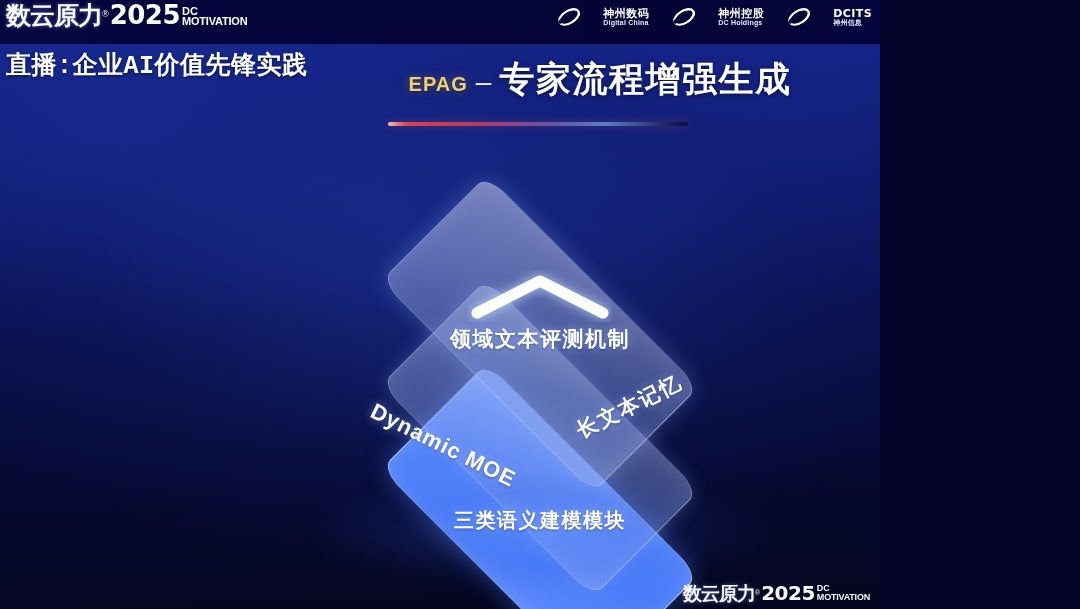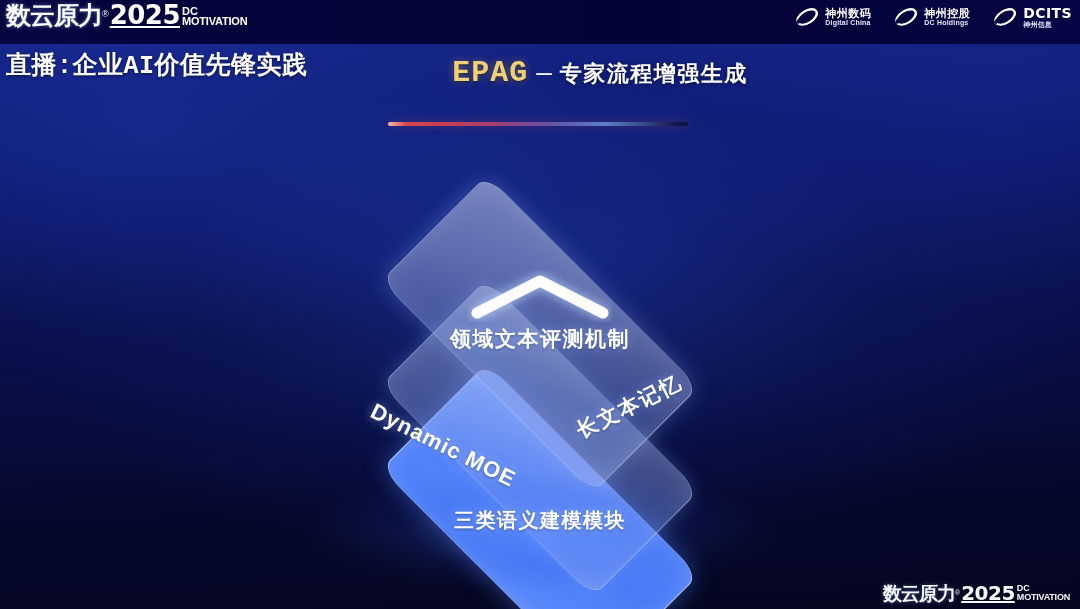--- a/index.html
+++ b/index.html
@@ -5,21 +5,21 @@
   * { margin:0; padding:0; box-sizing:border-box; }
   html, body {
     width:1080px; height:609px;
     overflow:hidden;
     background:#03032a;
     font-family:"Liberation Sans", "DejaVu Sans", sans-serif;
   }
 
   #slide {
     position:relative;
-    width:1080px; height:609px;
+    width:880px; height:609px;
     overflow:hidden;
     background:
       radial-gradient(ellipse 780px 420px at 50% 44%, rgba(40,70,190,0.42) 0%, rgba(22,38,130,0.18) 45%, rgba(0,0,0,0) 72%),
       radial-gradient(ellipse 620px 300px at 14% 22%, rgba(32,58,175,0.40) 0%, rgba(0,0,0,0) 70%),
       radial-gradient(ellipse 520px 300px at 92% 16%, rgba(26,44,150,0.35) 0%, rgba(0,0,0,0) 70%),
       linear-gradient(178deg, #17288c 0%, #122080 12%, #0d1869 30%, #0a1152 48%, #070d3e 66%, #05082c 82%, #04061f 100%);
   }
 
   
   .header-band {
@@ -38,21 +38,20 @@
     letter-spacing:-1px;
     font-family:"DejaVu Sans","Liberation Sans",sans-serif;
     text-shadow:0 0 4px rgba(150,180,255,0.55);
     line-height:1;
   }
   .brand-reg { font-size:9px; color:#ffffff; vertical-align:super; position:relative; top:-9px; }
   .brand-year {
     font-size:26px; font-weight:bold; color:#ffffff; letter-spacing:-0.5px;
     line-height:1; margin-left:1px;
     font-family:"DejaVu Sans",sans-serif;
-    text-decoration:underline;
   }
   .brand-dc {
     display:inline-block; margin-left:2px; line-height:0.92; position:relative; top:-2px;
   }
   .brand-dc .l1 { font-size:11px; font-weight:bold; color:#ffffff; letter-spacing:0px; display:block; }
   .brand-dc .l2 { font-size:11px; font-weight:bold; color:#ffffff; letter-spacing:-0.2px; display:block; }
 
   .live-title {
     position:absolute; left:6px; top:48px;
     font-size:25px; font-weight:bold; color:#ffffff;
@@ -61,55 +60,55 @@
     text-shadow:0 1px 3px rgba(0,0,0,0.6);
     z-index:8;
   }
 
   
   .partner-logos {
     position:absolute; right:8px; top:4px;
     display:flex; align-items:center; gap:22px; z-index:8;
   }
   .partner {
-    display:flex; align-items:center; gap:5px;
+    display:flex; align-items:center; gap:21px;
   }
   .swoosh { width:26px; height:26px; flex:0 0 26px; }
   .partner-txt { line-height:1.05; }
   .partner-txt .cn {
     display:block; font-size:11px; font-weight:bold; color:#ffffff;
     font-family:"DejaVu Sans",sans-serif; letter-spacing:0.5px;
   }
   .partner-txt .en {
     display:block; font-size:7px; font-weight:bold; color:#e8eaff;
     letter-spacing:0.2px;
   }
   .partner-txt .cn.big {
-    font-size:14px; letter-spacing:0.4px;text-align:right;
+    font-size:11px; letter-spacing:0.4px;text-align:right;
   }
 
   
   .main-title {
     position:absolute; left:0; top:56px; width:1080px;
     text-align:center; z-index:5;
     padding-left:120px;
   }
   .main-title .epag {
-    font-size:30px; font-weight:bold;
+    font-size:20px; font-weight:bold;
     color:#ecd07a;
-    font-family:Liberation Mono, monospace;
+    font-family:Liberation Sans, sans-serif;
     letter-spacing:1px;
     text-shadow:0 0 8px rgba(190,150,50,0.5), 0 1px 2px rgba(0,0,0,0.6);
     text-align:right;
   }
   .main-title .dash {
     font-size:28px; color:#f2f2f8; font-weight:normal; margin:0 8px;
   }
   .main-title .cn {
-    font-size:22px; font-weight:bold; color:#ffffff;
+    font-size:35px; font-weight:bold; color:#ffffff;
     font-family:Liberation Serif, serif;
     letter-spacing:1.5px;
     text-shadow:0 1px 4px rgba(0,0,0,0.5);
   }
 
   
   .divider {
     position:absolute; left:388px; top:122px;
     width:300px; height:4px; border-radius:2px;
     background:linear-gradient(90deg,

